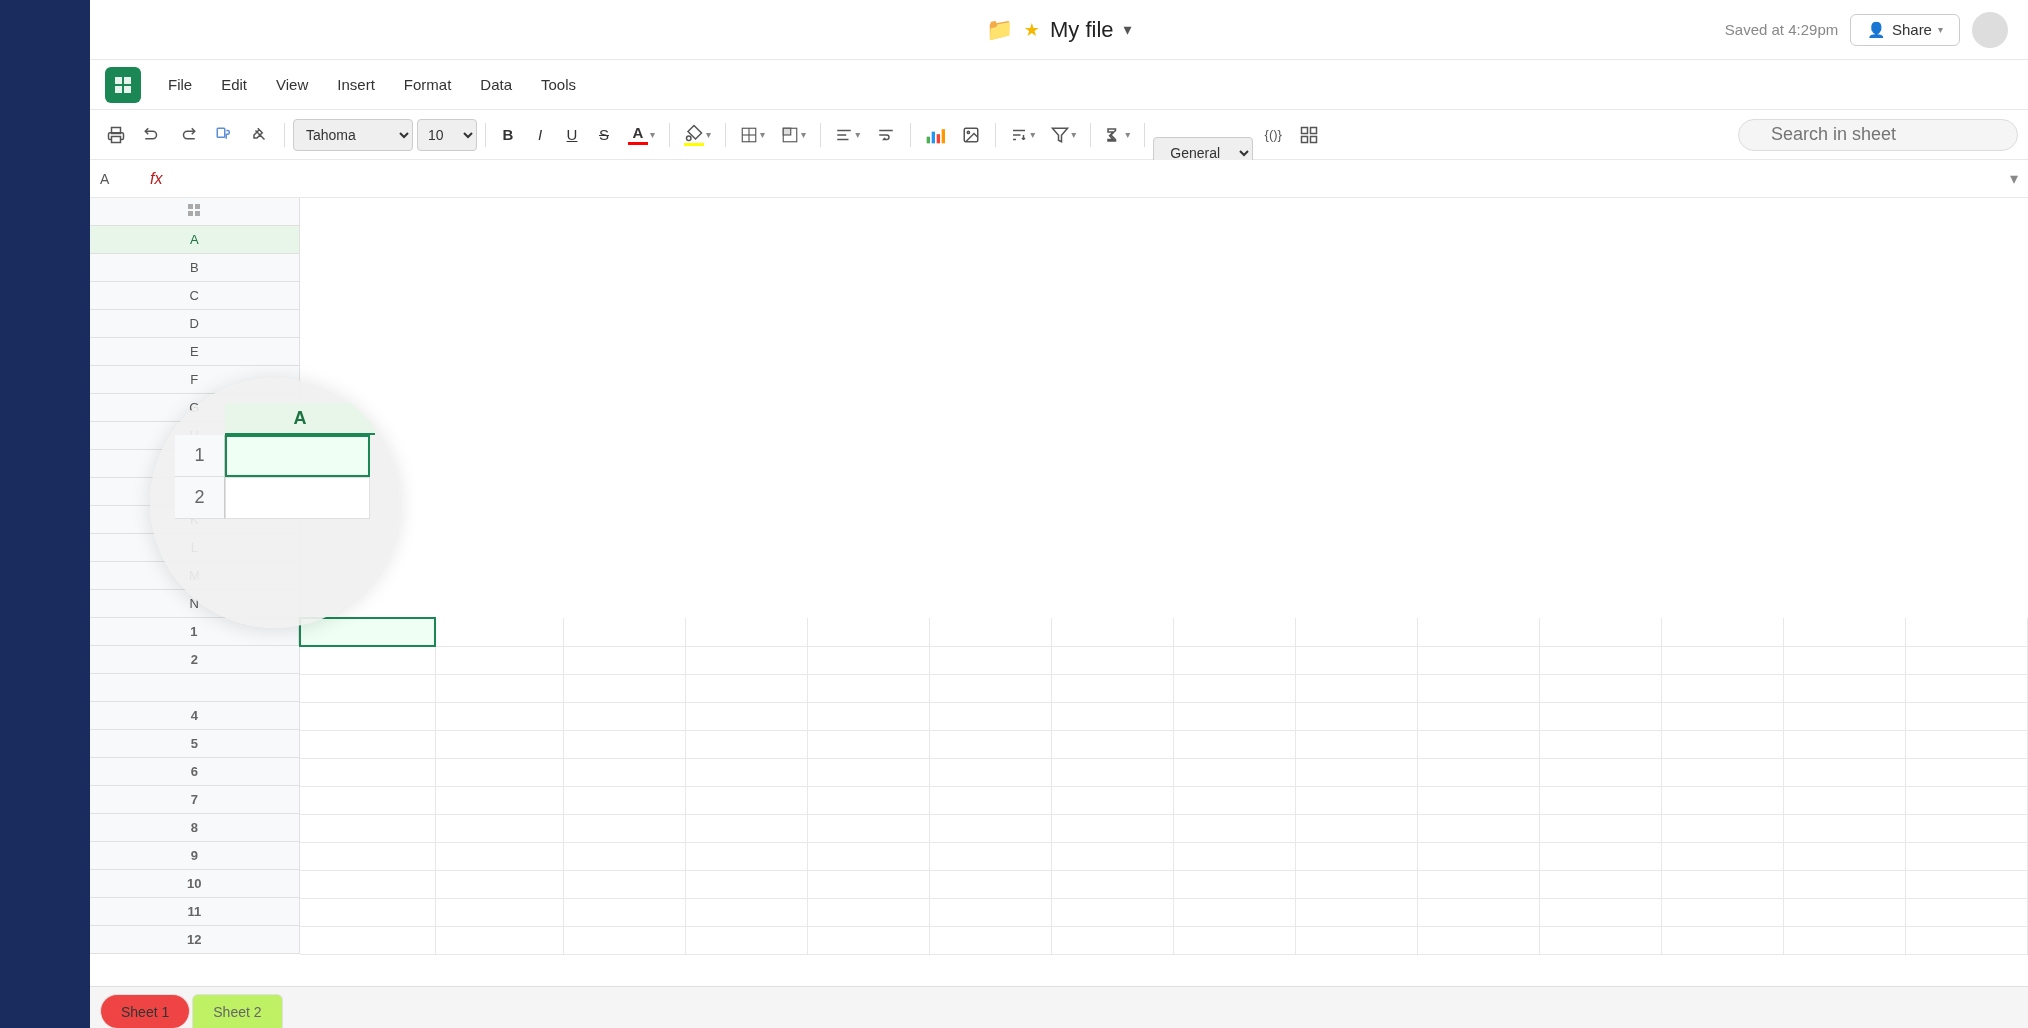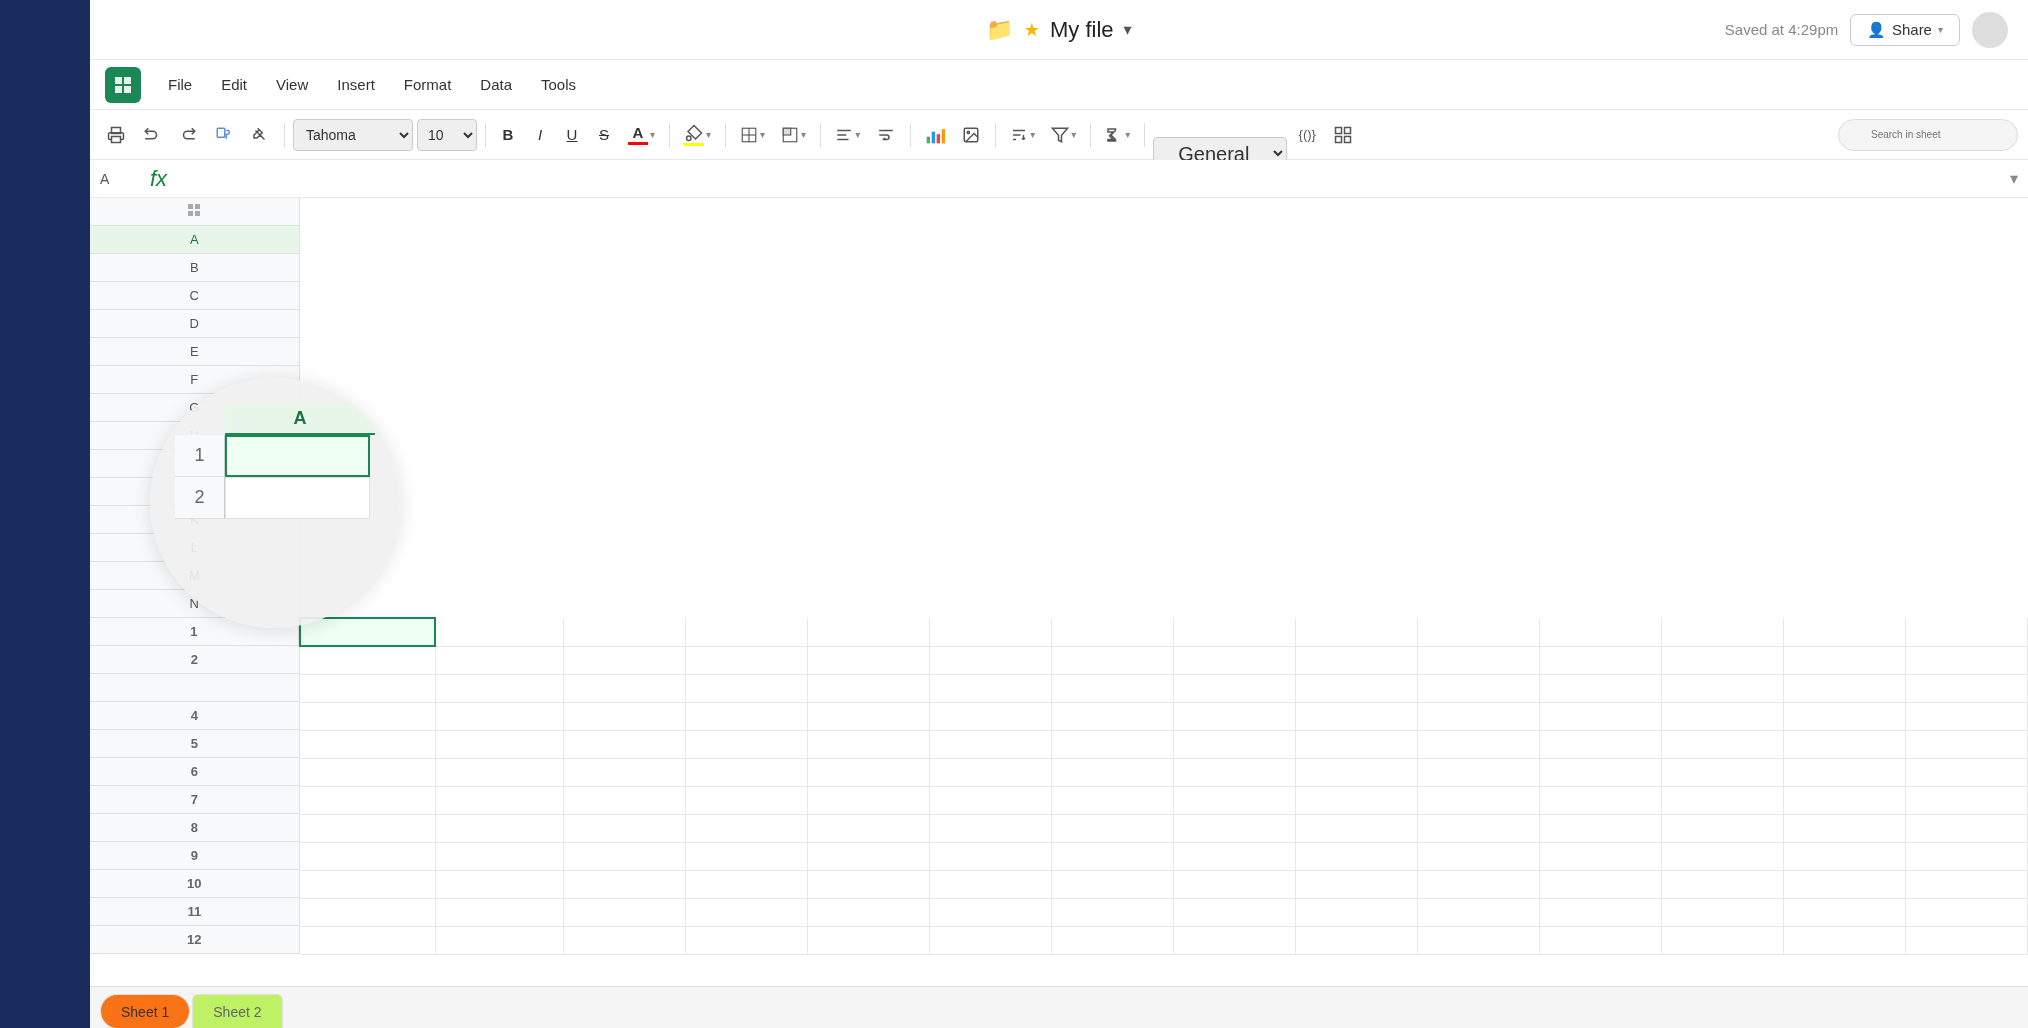--- a/index.html
+++ b/index.html
@@ -147,33 +147,33 @@
       font-size: 15px;
       color: #333;
     }
     .bold { font-weight: bold; }
     .italic { font-style: italic; }
     .underline { text-decoration: underline; }
     .strikethrough { text-decoration: line-through; }
     .format-select {
       border: 1px solid #ccc;
       border-radius: 4px;
-      padding: 4px 20px;
-      font-size: 20px;
+      padding: 4px 12px;
+      font-size: 14px;
       color: #333;
       height: 32px;
       cursor: pointer;
       min-width: 100px;
       margin-top: 36px;
     }
     .search-sheet-input {
       border: 1px solid #ddd;
       border-radius: 20px;
       padding: 6px 14px 6px 32px;
-      font-size: 10px;
+      font-size: 18px;
       color: #be185d;
       height: 32px;
       background: #f5f5f5;
       position: relative;
     }
     .search-container {
       position: relative;
       display: flex;
       align-items: center;
     }
@@ -195,22 +195,22 @@
       background: #fff;
       gap: 10px;
     }
     .cell-ref {
       font-size: 14px;
       color: #555;
       min-width: 40px;
     }
     .fx-label {
       font-style: italic;
-      font-size: 22px;
-      color: #15803d;
+      font-size: 16px;
+      color: #b91c1c;
       margin-right: 5px;
     }
     .formula-input {
       flex: 1;
       border: none;
       outline: none;
       font-size: 14px;
       color: #333;
     }
     .collapse-btn {
@@ -293,21 +293,21 @@
       padding: 0 20px;
       display: flex;
       align-items: center;
       font-size: 14px;
       border-radius: 6px 6px 0 0;
       cursor: pointer;
       border: 1px solid #e0e0e0;
       border-bottom: none;
     }
     .sheet-tab.active {
-      background: #f97316;
+      background: #ef4444;
       color: #333;
       font-weight: 500;
       border-radius: 17px;
     }
     .sheet-tab.inactive {
       background: #bef264;
       color: #666;
     }
 
     

